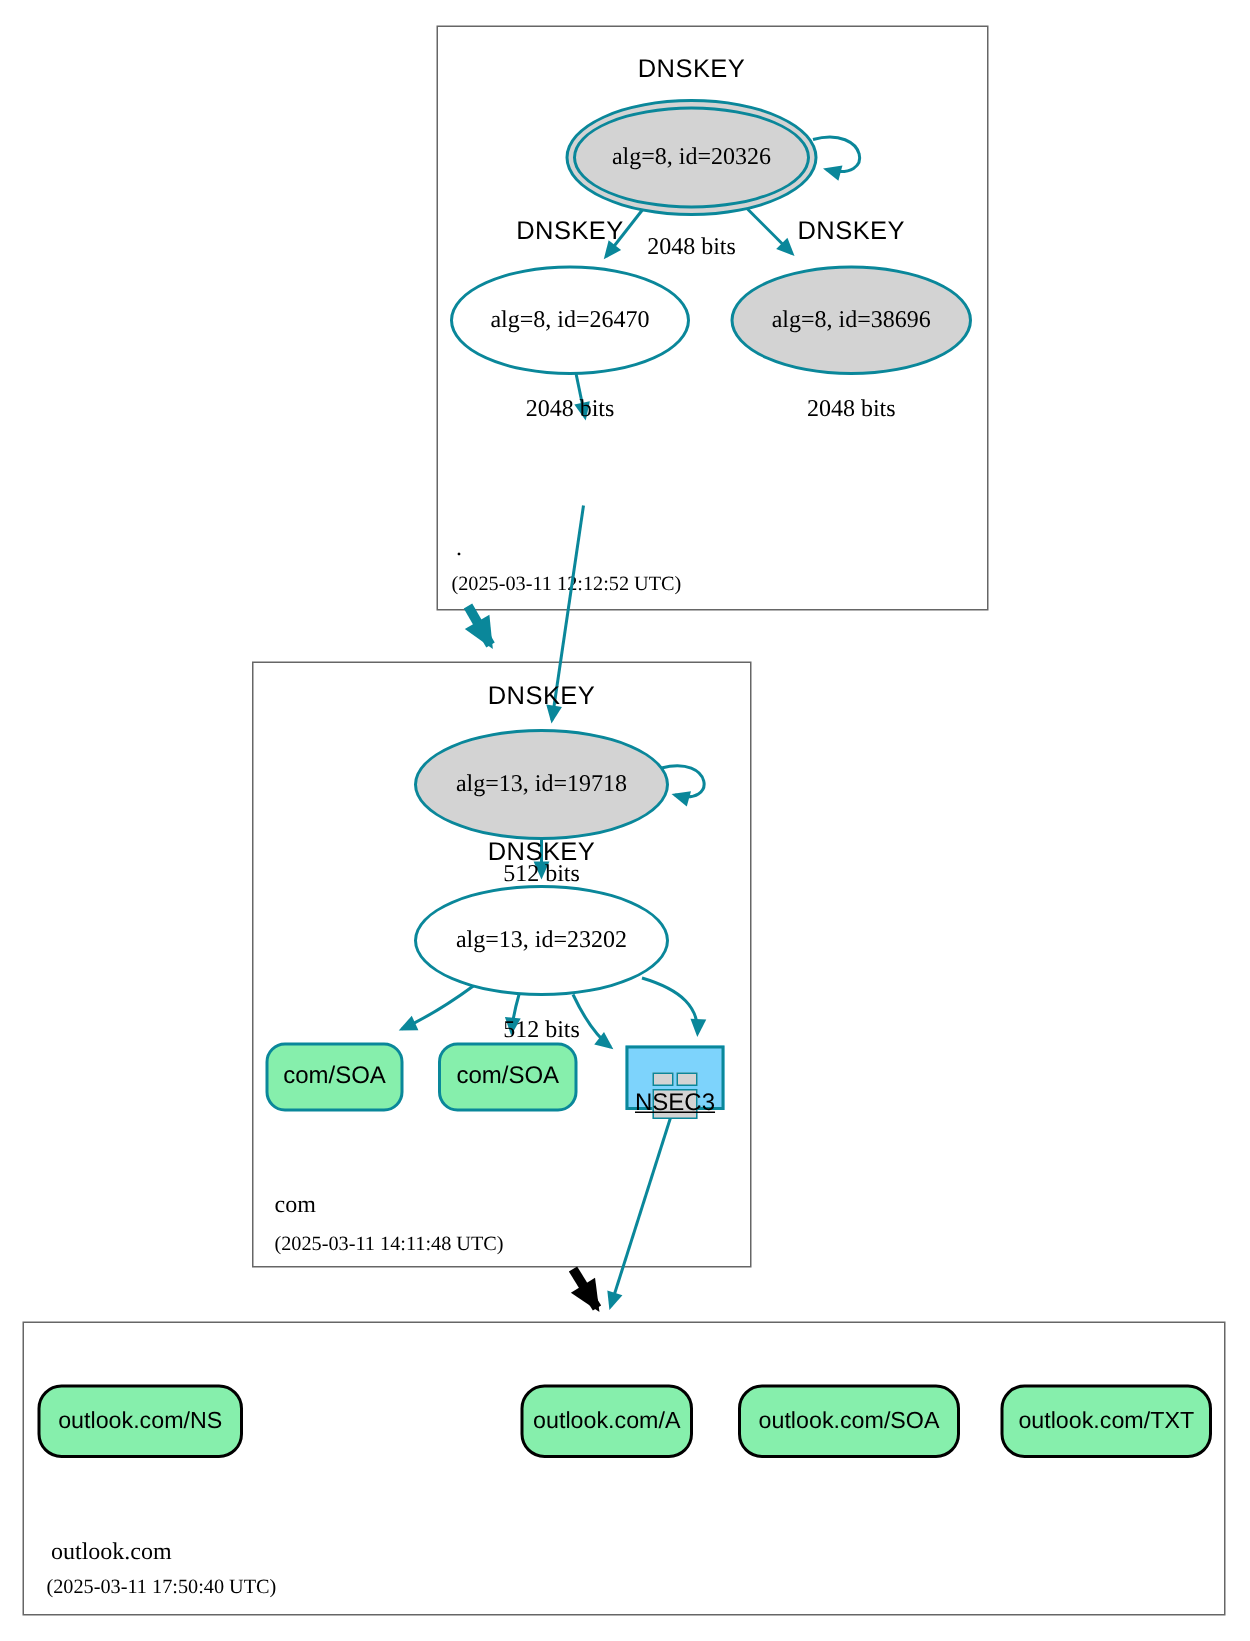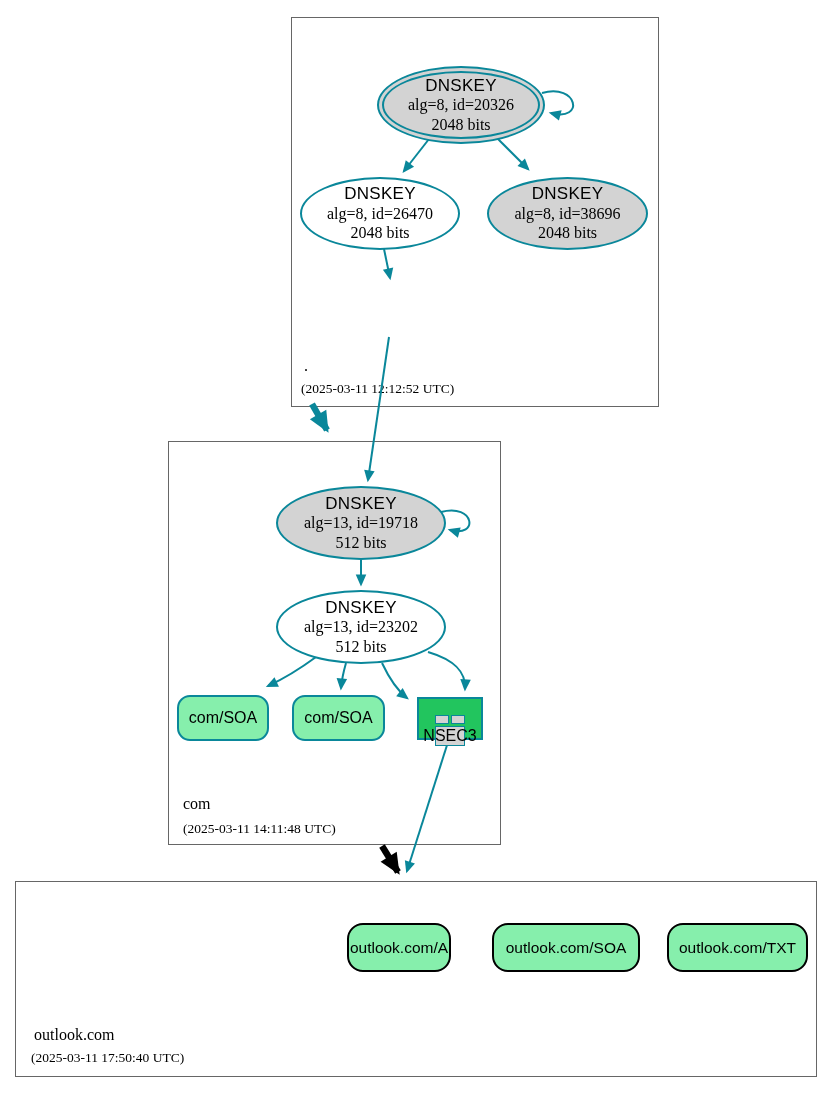--- a/index.html
+++ b/index.html
@@ -11,34 +11,34 @@
   .canvas{
     position:relative;width:833px;height:1094px;background:#ffffff;overflow:hidden;
     font-family:"Liberation Sans",sans-serif;color:#000;
   }
   .zonebox{position:absolute;border:1px solid var(--box-border);box-sizing:border-box;z-index:1;background:transparent;}
   .edges{position:absolute;left:0;top:0;z-index:2;pointer-events:none;}
   .node{position:absolute;z-index:3;box-sizing:border-box;}
   .ellipse{
     border:2px solid var(--teal);border-radius:50%;
     display:flex;flex-direction:column;align-items:center;justify-content:center;
-    text-align:center;background:#fff;
+    text-align:center;background:#fff;gap:40px;
   }
   .ellipse.gray{background:var(--gray-fill);}
   .ring{position:absolute;inset:3px;border:2px solid var(--teal);border-radius:50%;pointer-events:none;}
   .ntitle{font-size:17px;line-height:1.12;letter-spacing:.3px;}
   .nsub{font-family:"Liberation Serif",serif;font-size:16px;line-height:1.22;}
   .rrset{
     border:2px solid var(--teal);border-radius:13px;background:#86efac;
     display:flex;align-items:center;justify-content:center;font-size:16px;
   }
   .rrset.insecure{border-color:#000;border-radius:16px;font-size:15.5px;}
   .nsec3{
-    border:2px solid var(--teal);background:#22c55e;padding:16px;
-    display:flex;flex-direction:column;gap:2px;
+    border:2px solid var(--teal);background:#7dd3fc;padding:16px;
+    display:flex;flex-direction:column;gap:2px;text-decoration:underline;
   }
   .nsec3-row{display:flex;gap:2px;flex:0 0 9px;}
   .nsec3-cell{flex:1;border:1px solid var(--teal);background:var(--gray-fill);}
   .nsec3-main{
     flex:1;border:1px solid var(--teal);background:var(--gray-fill);
     display:flex;align-items:center;justify-content:center;font-size:16px;
   }
   .zlabel{position:absolute;z-index:1;font-family:"Liberation Serif",serif;font-size:16px;}
   .ztime{position:absolute;z-index:1;font-family:"Liberation Serif",serif;font-size:13.5px;}
 </style>
@@ -130,21 +130,24 @@
   </div>
 
   <div class="node nsec3" style="left:417px;top:697px;width:66px;height:43px;">
     <div class="nsec3-row">
       <div class="nsec3-cell"></div>
       <div class="nsec3-cell"></div>
     </div>
     <div class="nsec3-main">NSEC3</div>
   </div>
 
-  <div class="node rrset insecure" style="left:347px;top:923px;width:104px;height:49px;">
+  <div class="node rrset insecure" style="left:25px;top:923px;width:137px;height:49px;">
+    <span>outlook.com/NS</span>
+  </div>
+  <div class="node rrset insecure" style="left:347px;top:923px;width:115px;height:49px;">
     <span>outlook.com/A</span>
   </div>
   <div class="node rrset insecure" style="left:492px;top:923px;width:148px;height:49px;">
     <span>outlook.com/SOA</span>
   </div>
   <div class="node rrset insecure" style="left:667px;top:923px;width:141px;height:49px;">
     <span>outlook.com/TXT</span>
   </div>
 
 </div>

